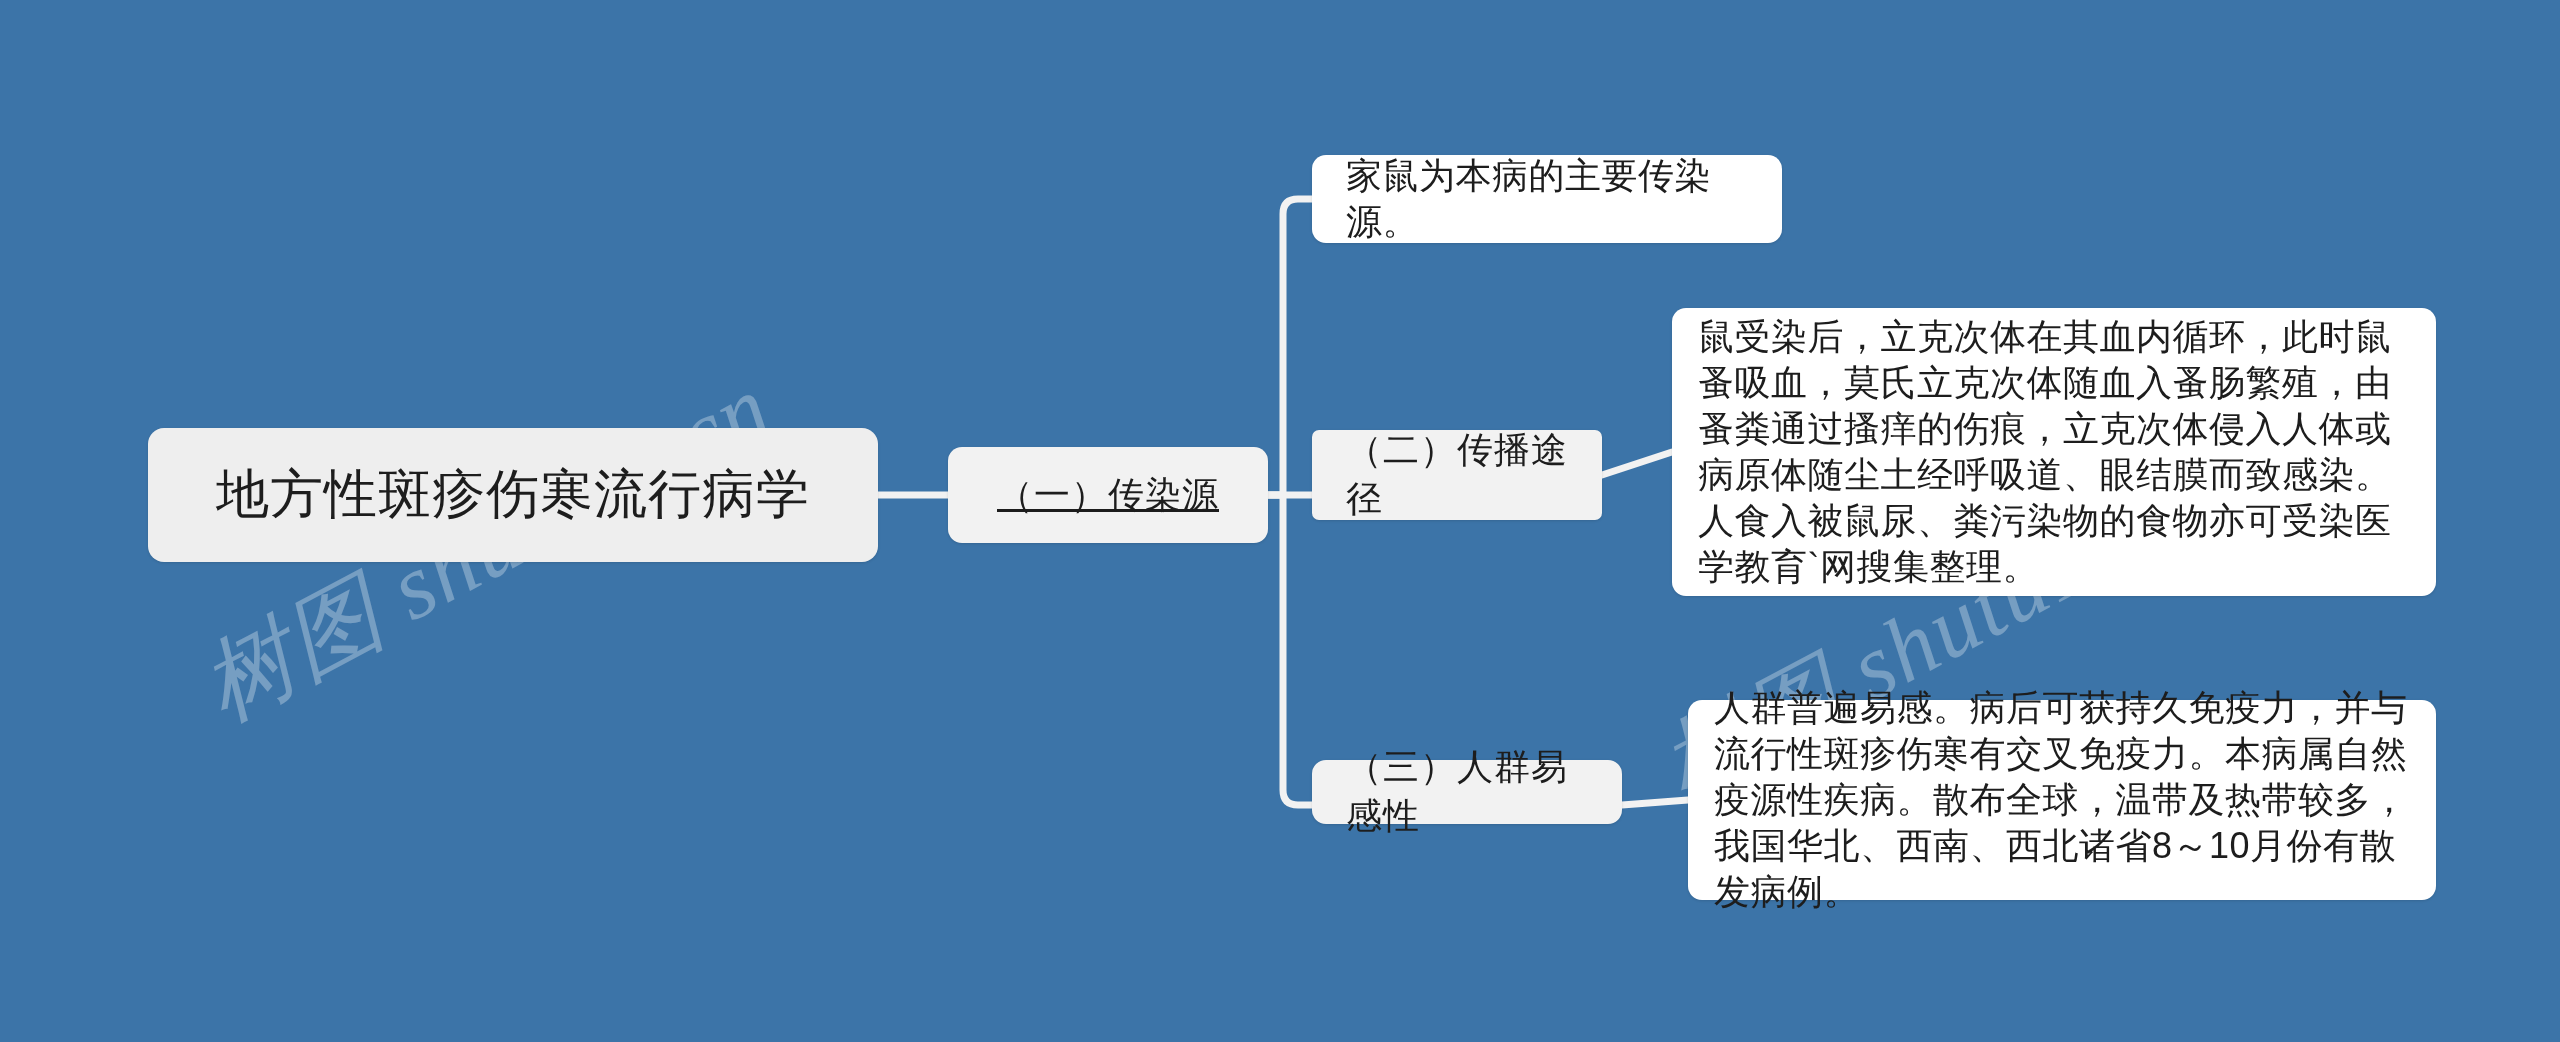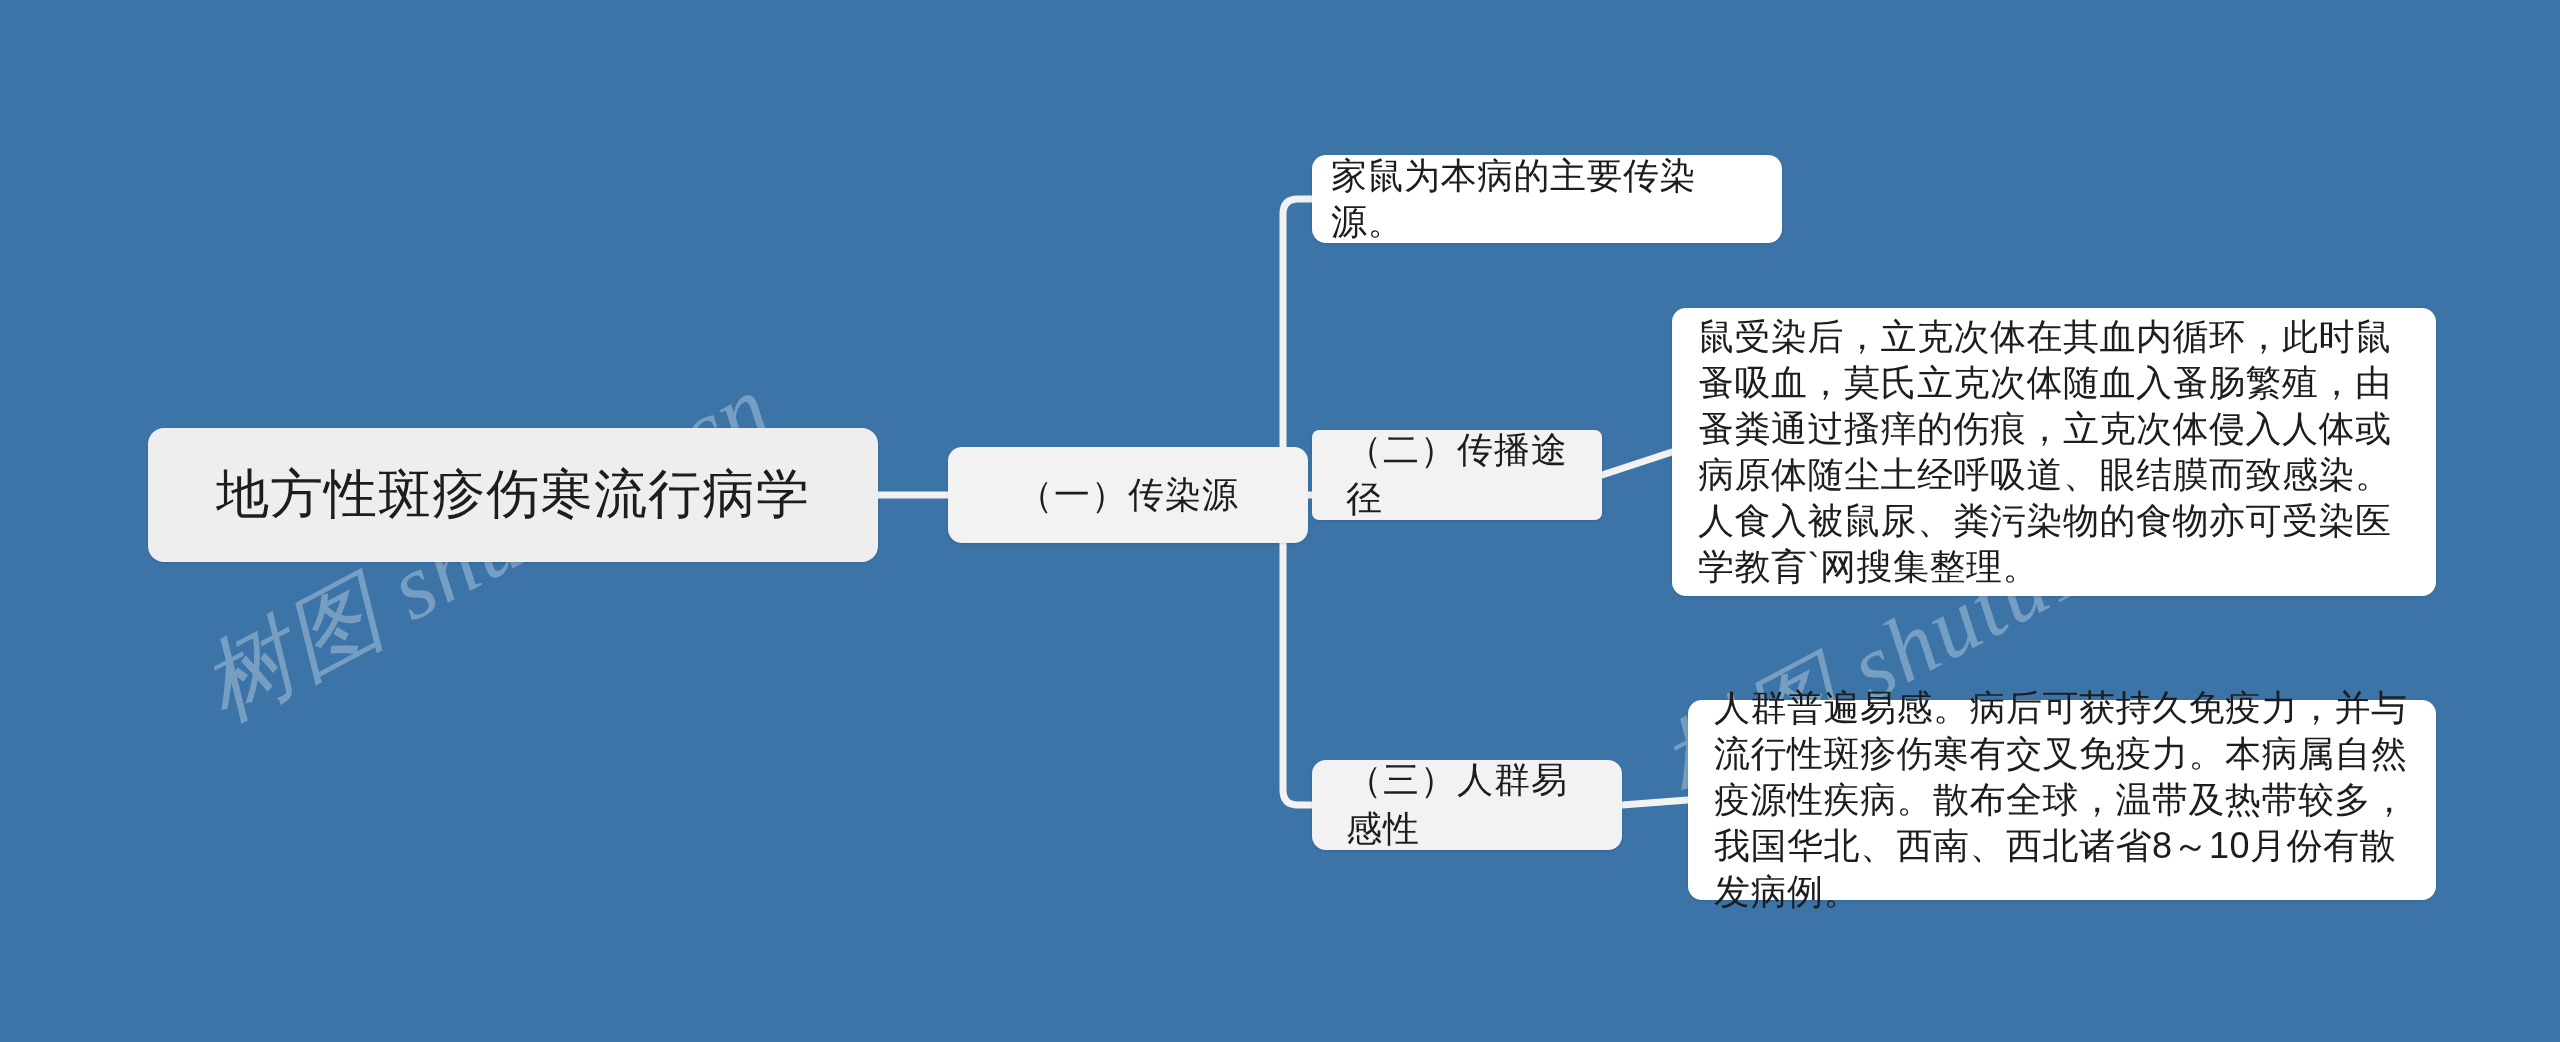--- a/index.html
+++ b/index.html
@@ -89,37 +89,37 @@
   }
 
   .node-branch {
     background: #f2f2f2;
     font-size: 36px;
     padding: 0 34px;
     justify-content: center;
     letter-spacing: 1px;
     border-radius: 14px;
   }
-  .node-branch-1 { left: 948px;  top: 447px; width: 360px; height: 96px; }
+  .node-branch-1 { left: 948px;  top: 447px; width: 320px; height: 96px; text-decoration: underline; }
   .node-branch-2 { left: 1312px; top: 430px; width: 290px; height: 90px; border-radius: 7px; }
-  .node-branch-3 { left: 1312px; top: 760px; width: 310px; height: 90px; }
+  .node-branch-3 { left: 1312px; top: 760px; width: 310px; height: 64px; }
 
   .node-leaf {
     background: #ffffff;
     font-size: 36px;
     line-height: 1.28;
     padding: 28px 26px;
     align-items: center;
     border-radius: 14px;
     letter-spacing: 0.5px;
   }
   .node-leaf-1 {
     left: 1312px; top: 155px;
     width: 470px; height: 88px;
-    padding: 0 19px;
+    padding: 0 34px;
   }
   .node-leaf-2 {
     left: 1672px; top: 308px;
     width: 764px; height: 288px;
   }
   .node-leaf-3 {
     left: 1688px; top: 700px;
     width: 748px; height: 200px;
   }
   .leaf-text {

